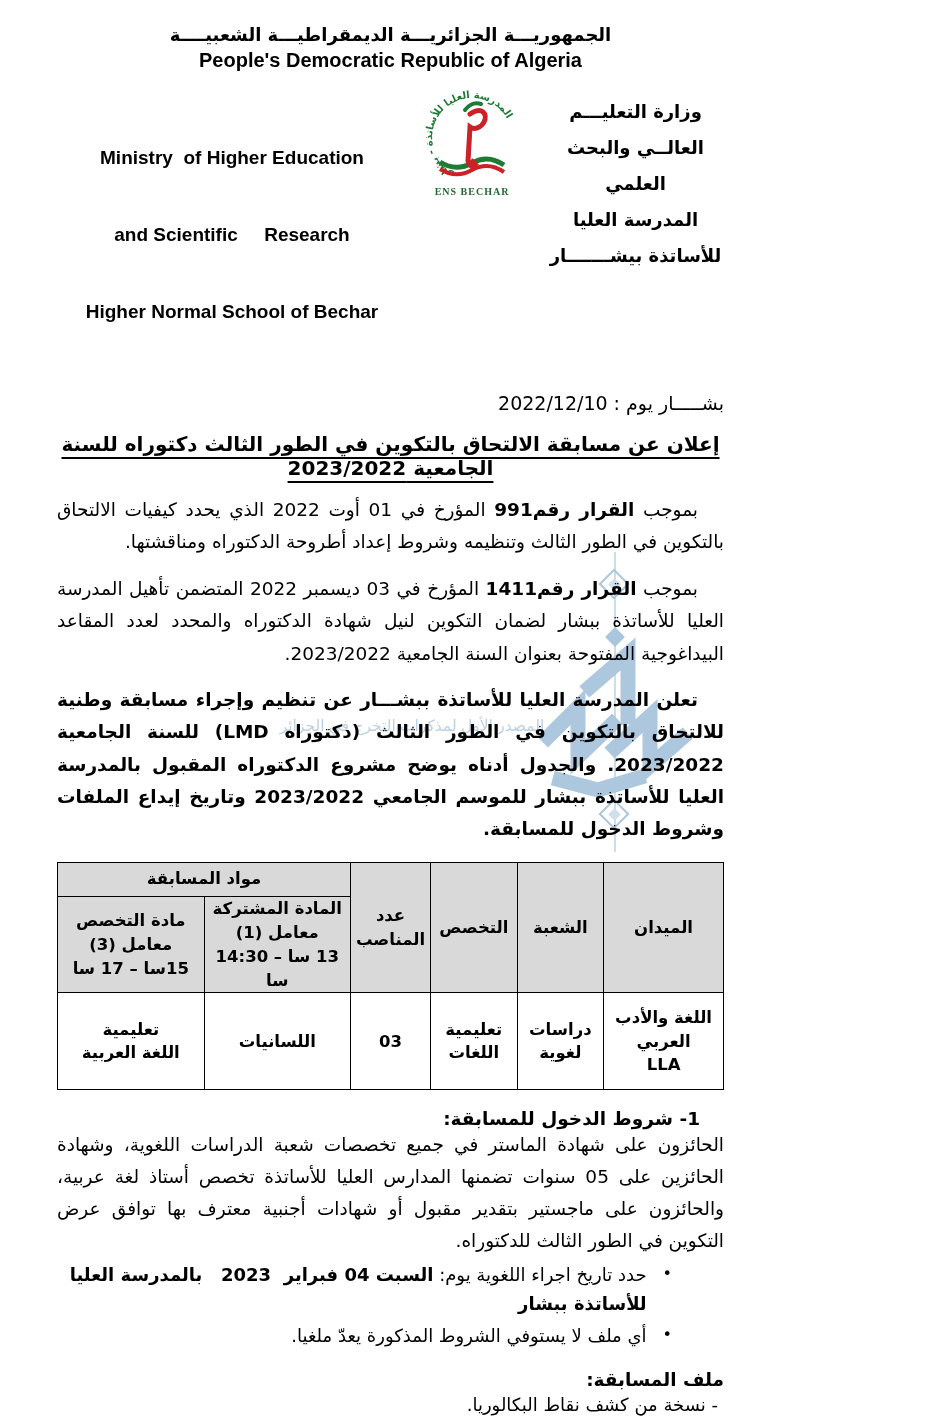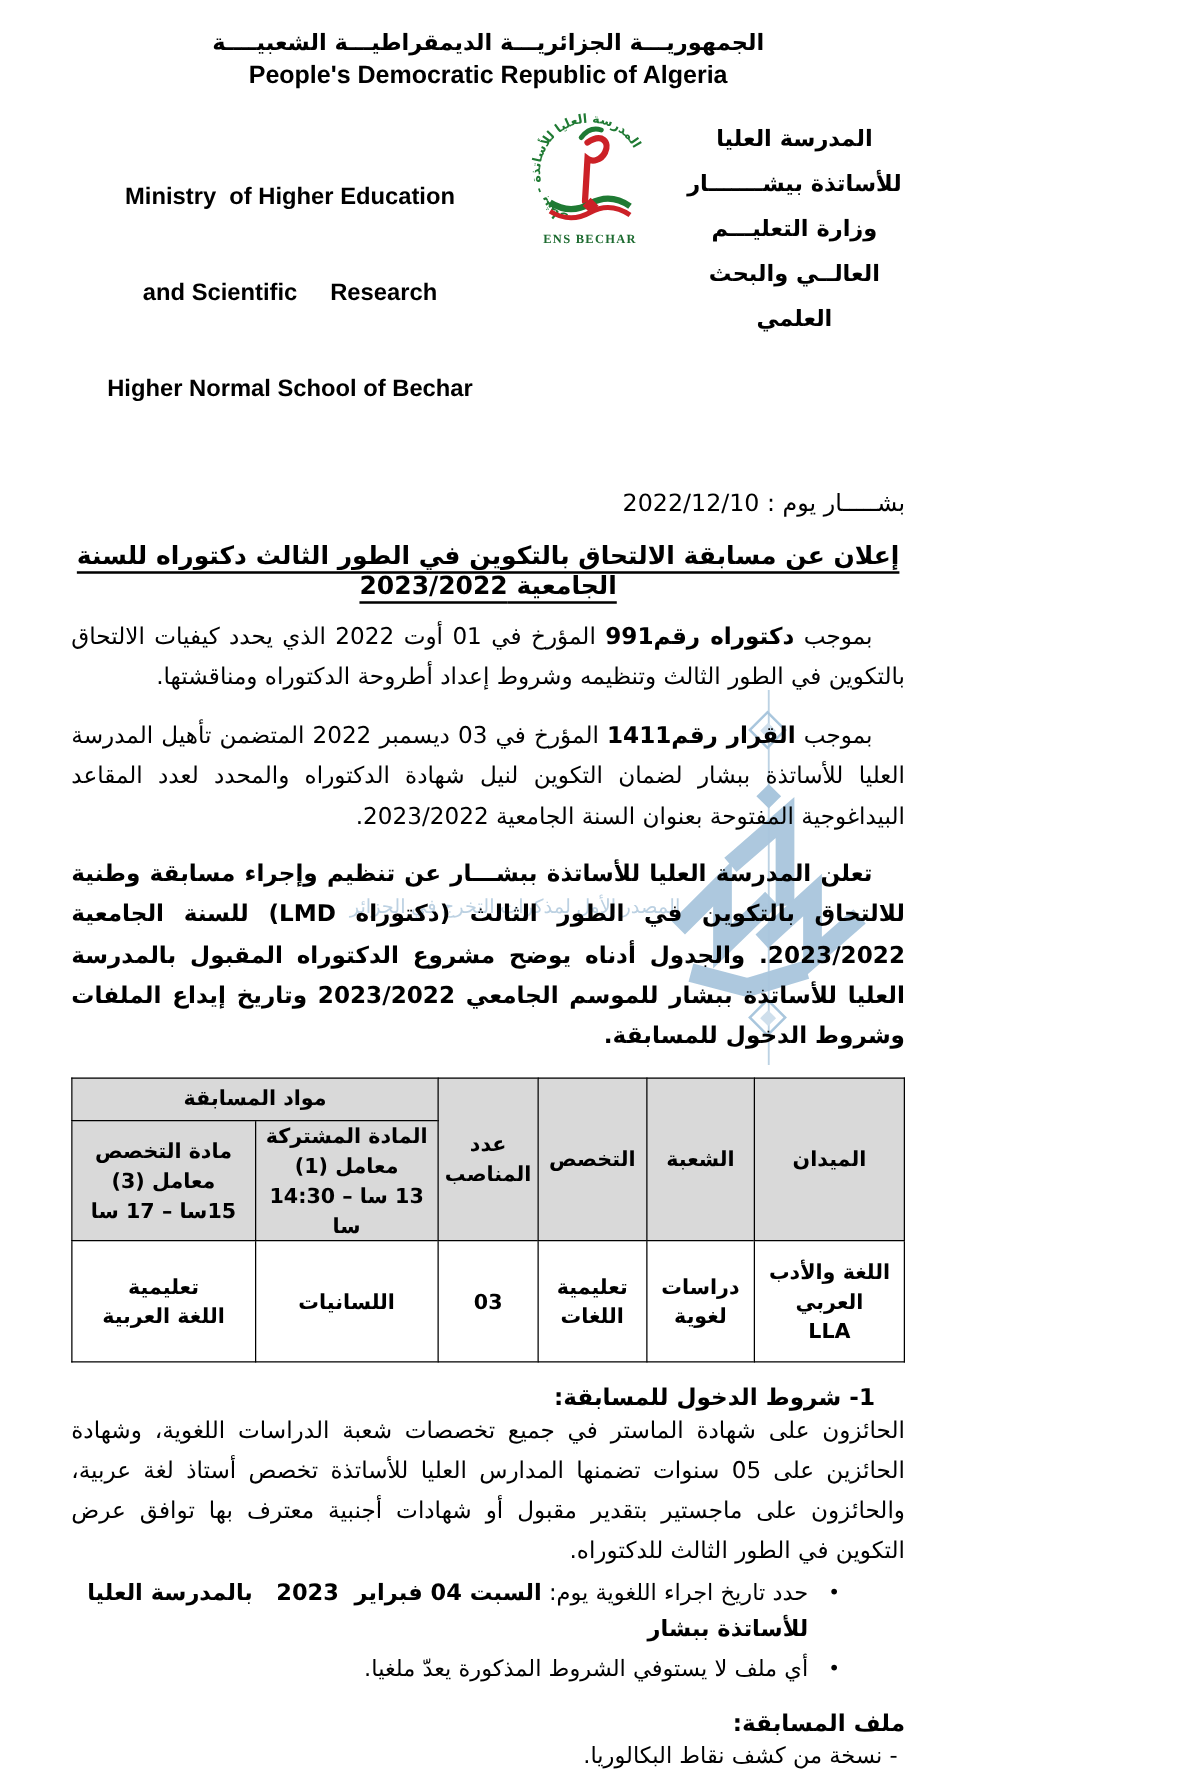--- a/index.html
+++ b/index.html
@@ -77,30 +77,30 @@
         <path d="M54 26 c12 -8 18 0 14 8 c-3 6 -10 8 -14 5 l-2 34" stroke="#cc2127" stroke-width="5" fill="none" stroke-linecap="round"></path>
         <path d="M49 22 q7 -9 16 -6" stroke="#1f7a33" stroke-width="4" fill="none" stroke-linecap="round"></path>
         <path d="M24 74 q16 10 32 1 q16 -9 32 2" stroke="#1f7a33" stroke-width="5" fill="none"></path>
         <path d="M24 81 q16 10 32 1 q16 -9 32 2" stroke="#cc2127" stroke-width="4" fill="none"></path>
         <rect x="52" y="72" width="9" height="9" transform="rotate(45 56.5 76.5)" fill="#cc2127"></rect>
       </svg>
       <div class="logo-cap">ENS BECHAR</div>
     </div>
 
     <div class="min-ar">
+      <div>وزارة التعليـــم العالــي والبحث العلمي</div>
       <div>المدرسة العليا للأساتذة بيشـــــــار</div>
-      <div>وزارة التعليـــم العالــي والبحث العلمي</div>
     </div>
   </div>
 
   <div class="date-line">بشـــــار يوم : 2022/12/10</div>
 
   <div class="doc-title">إعلان عن مسابقة الالتحاق بالتكوين في الطور الثالث دكتوراه للسنة الجامعية 2023/2022</div>
 
-  <div class="par"><span>بموجب </span><b>دكتوراه رقم991</b><span> المؤرخ في 01 أوت 2022 الذي يحدد كيفيات الالتحاق بالتكوين في الطور الثالث وتنظيمه وشروط إعداد أطروحة الدكتوراه ومناقشتها.</span></div>
+  <div class="par"><span>بموجب </span><b>القرار رقم991</b><span> المؤرخ في 01 أوت 2022 الذي يحدد كيفيات الالتحاق بالتكوين في الطور الثالث وتنظيمه وشروط إعداد أطروحة الدكتوراه ومناقشتها.</span></div>
 
   <div class="par"><span>بموجب </span><b>القرار رقم1411</b><span> المؤرخ في 03 ديسمبر 2022 المتضمن تأهيل المدرسة العليا للأساتذة ببشار لضمان التكوين لنيل شهادة الدكتوراه والمحدد لعدد المقاعد البيداغوجية المفتوحة بعنوان السنة الجامعية 2023/2022.</span></div>
 
   <div class="par bold">تعلن المدرسة العليا للأساتذة ببشـــار عن تنظيم وإجراء مسابقة وطنية للالتحاق بالتكوين في الطور الثالث (دكتوراه LMD) للسنة الجامعية 2023/2022. والجدول أدناه يوضح مشروع الدكتوراه المقبول بالمدرسة العليا للأساتذة ببشار للموسم الجامعي 2023/2022 وتاريخ إيداع الملفات وشروط الدخول للمسابقة.</div>
 
   <table class="comp">
     <colgroup>
       <col style="width:18%">
         <col style="width:13%">
         <col style="width:13%">

